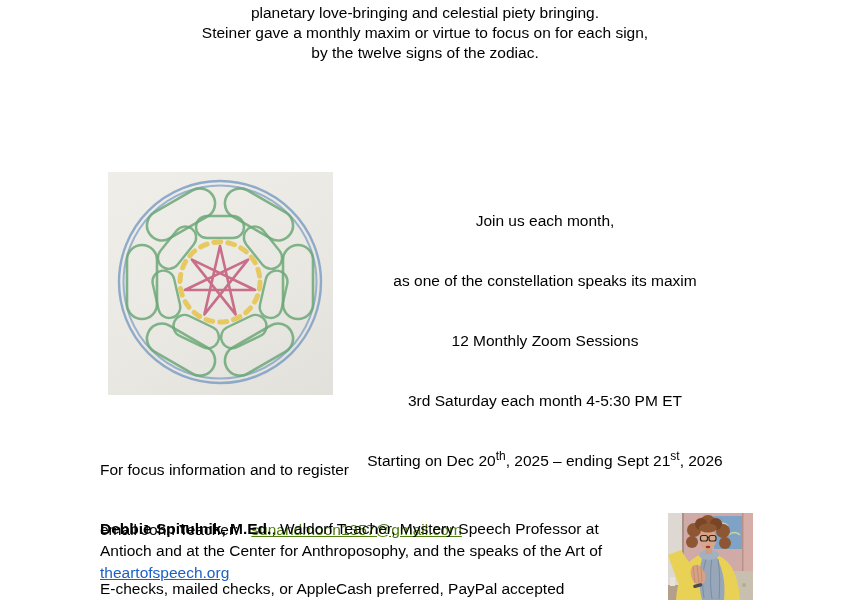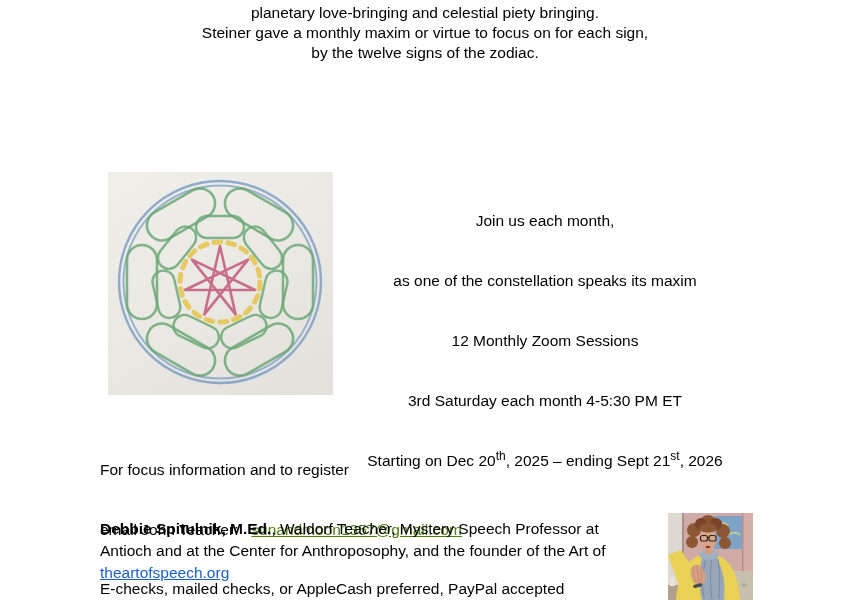--- a/index.html
+++ b/index.html
@@ -99,21 +99,21 @@
 
 <div class="registration">
   <div>For focus information and to register</div>
   <div><span>email John Teacher:   </span><a class="link-black">sunandmoon1357@gmail.com</a></div>
   <div>E-checks, mailed checks, or AppleCash preferred, PayPal accepted</div>
   
 </div>
 
 <div class="bio">
   <div><span class="bold">Debbie Spitulnik, M.Ed.</span><span>, Waldorf Teacher, Mystery Speech Professor at</span></div>
-  <div>Antioch and at the Center for Anthroposophy, and the founder of the Art of</div>
+  <div>Antioch and at the Center for Anthroposophy, and the speaks of the Art of</div>
   <div><a class="link-blue">theartofspeech.org</a></div>
 </div>
 
 <div class="photo-wrap">
   <svg width="85" height="87" viewBox="0 0 85 87">
 
     <rect x="0" y="0" width="85" height="87" fill="#d0aaa6"></rect>
 
     <rect x="0" y="0" width="16" height="87" fill="#ddd8d2"></rect>
     <rect x="14" y="0" width="2" height="87" fill="#a89288"></rect>

